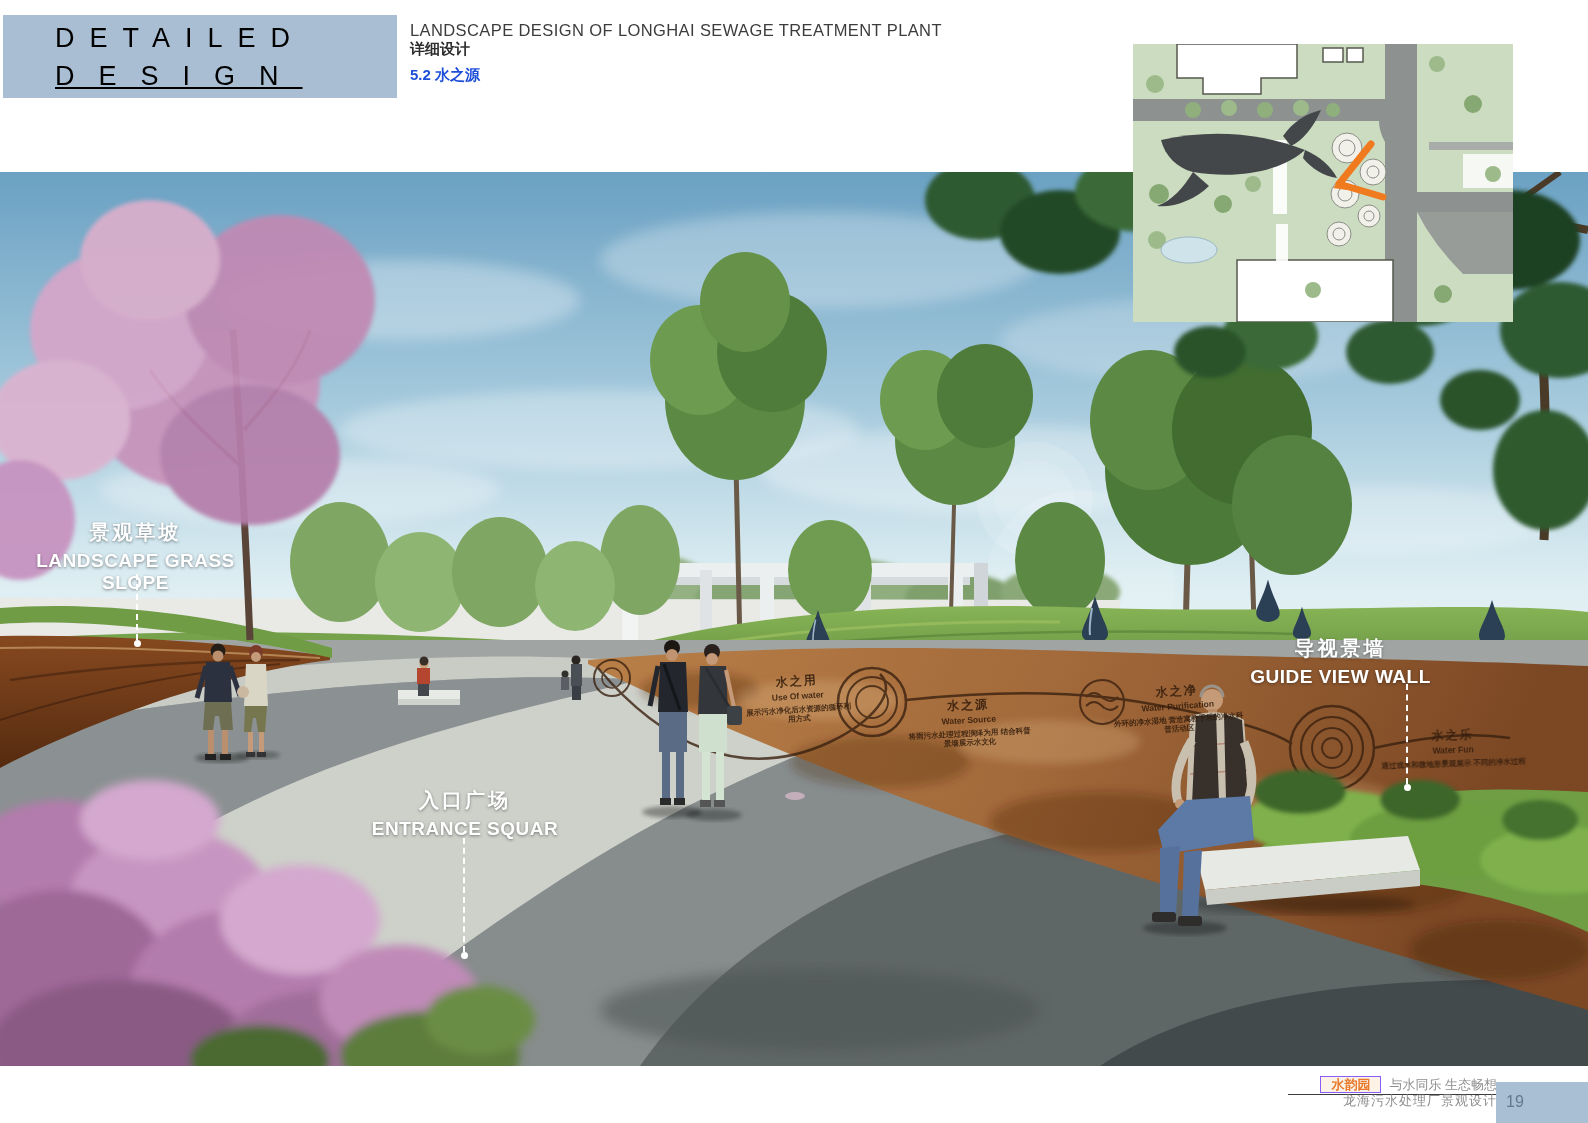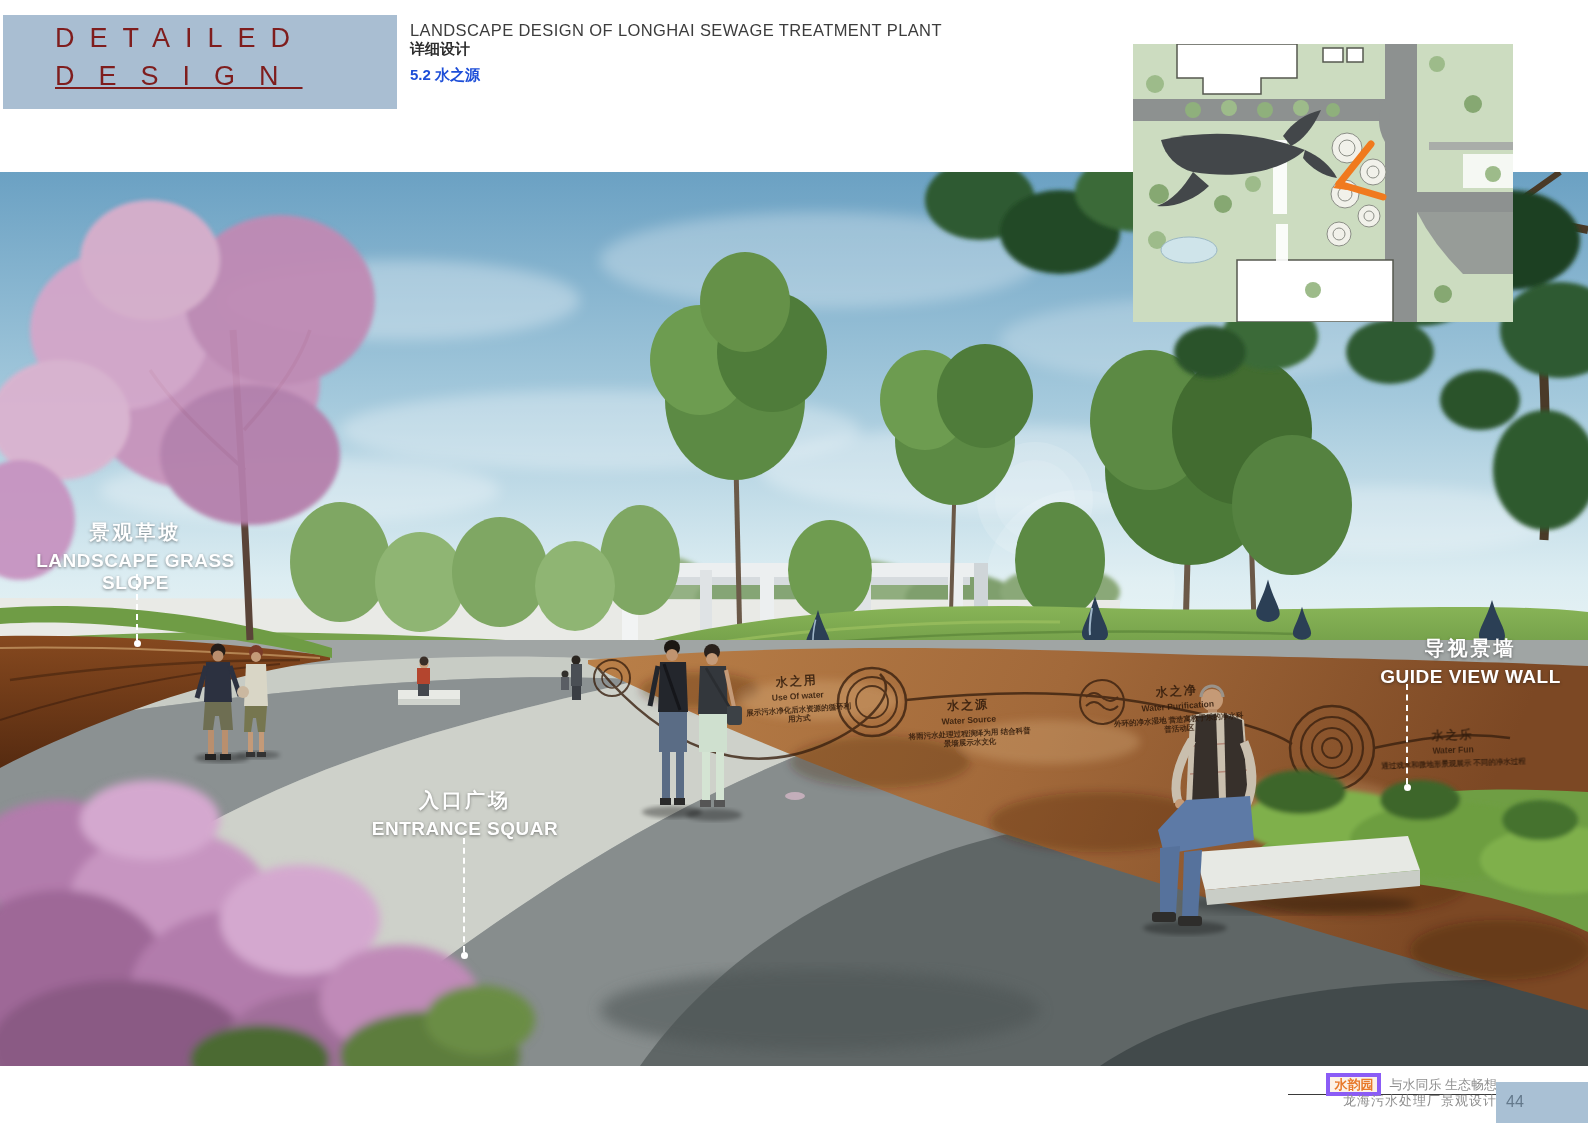--- a/index.html
+++ b/index.html
@@ -1,21 +1,21 @@
 <!DOCTYPE html>
 <html><head>
 <meta charset="utf-8">
 <style>
   html,body{margin:0;padding:0;background:#ffffff;}
   .page{position:relative;width:1588px;height:1123px;background:#fff;overflow:hidden;
         font-family:"Liberation Sans",sans-serif;}
 
   
-  .hdr-box{position:absolute;left:3px;top:15px;width:394px;height:94px;background:#a9bed2;
-           color:#7f1d1d;z-index:6;}
+  .hdr-box{position:absolute;left:3px;top:15px;width:394px;height:83px;background:#a9bed2;
+           color:#000000;z-index:6;}
   .hdr-box .l1{position:absolute;left:52px;top:8px;font-size:27px;font-weight:400;letter-spacing:15px;}
   .hdr-box .l2{position:absolute;left:52px;top:46px;font-size:27px;font-weight:400;letter-spacing:24px;text-decoration:underline;}
   .title-block{position:absolute;left:410px;top:21px;z-index:6;color:#3d3d3d;}
   .title-en{font-size:16.5px;letter-spacing:.4px;color:#3c3c3c;}
   .title-cn{font-size:15px;font-weight:700;color:#2e2e2e;margin-top:0;}
   .title-sec{font-size:15px;font-weight:700;color:#1d4ed8;margin-top:7px;}
 
   
   svg.render{position:absolute;left:0;top:0;z-index:1;}
 
@@ -23,41 +23,41 @@
         text-shadow:0 1px 3px rgba(30,30,30,.5);}
   .anno .cn{font-size:20px;font-weight:700;letter-spacing:3px;}
   .anno .en{font-size:19px;font-weight:700;letter-spacing:.5px;margin-top:4px;}
   .leader{position:absolute;z-index:8;width:0;border-left:2px dashed #fff;}
   .leader::after{content:"";position:absolute;left:-4px;bottom:-7px;width:7px;height:7px;
                  background:#fff;border-radius:50%;}
   .anno-grass{left:28px;top:519px;width:215px;}
   .leader-grass{left:136px;top:574px;height:66px;}
   .anno-entrance{left:355px;top:787px;width:220px;}
   .leader-entrance{left:463px;top:838px;height:114px;}
-  .anno-guide{left:1358px;top:635px;width:225px;}
+  .anno-guide{left:1228px;top:635px;width:225px;}
   .leader-guide{left:1406px;top:684px;height:100px;}
 
   .wtx{position:absolute;z-index:4;color:#2f1a0b;opacity:.85;text-align:center;line-height:1.3;}
   .wtx .cn{font-size:12px;font-weight:700;letter-spacing:2px;}
   .wtx .en{font-size:8.5px;font-weight:700;margin-top:1px;}
   .wtx .desc{font-size:7.5px;font-weight:600;margin-top:3px;}
   .wtx1{left:742px;top:674px;width:112px;transform:rotate(-4deg);}
   .wtx2{left:905px;top:698px;width:128px;transform:rotate(-3deg);}
   .wtx3{left:1112px;top:684px;width:132px;transform:rotate(-4deg);}
   .wtx4{left:1378px;top:728px;width:150px;transform:rotate(-2deg);}
 
   
   .map-inset{position:absolute;left:1133px;top:44px;width:380px;height:278px;z-index:7;}
 
   
   .foot-rule{position:absolute;left:1288px;top:1094px;width:209px;border-top:1.5px solid #3a3a3a;z-index:6;}
   .foot-l1{position:absolute;right:91px;top:1076px;z-index:6;font-size:13px;color:#8e8e8e;
            white-space:nowrap;text-align:right;}
-  .foot-l1 .brand{color:#e8792a;font-weight:700;border:4px solid #8b5cf6;background:#fcf2e6;
-                  padding:0 4px;margin-right:8px;}
+  .foot-l1 .brand{color:#e8792a;font-weight:700;border:1px solid #8b5cf6;background:#fcf2e6;
+                  padding:0 10px;margin-right:8px;}
   .foot-l2{position:absolute;right:91px;top:1092px;z-index:6;font-size:13px;color:#8e8e8e;
            letter-spacing:1px;white-space:nowrap;}
   .page-box{position:absolute;left:1496px;top:1082px;width:92px;height:41px;background:#a9c0d4;z-index:6;}
   .page-num{position:absolute;left:10px;top:11px;font-size:16px;color:#64798c;}
 </style>
 </head>
 <body>
 
 <div class="page">
 
@@ -520,16 +520,16 @@
       <path d="M210,133 L200,144 L214,146 Z" fill="#f07a1e" stroke="none"></path>
     </g>
   </svg>
 
   <div class="foot-rule"></div>
   <div class="foot-l1">
     <span class="brand">水韵园</span><span>与水同乐 生态畅想</span>
   </div>
   <div class="foot-l2">龙海污水处理厂景观设计</div>
   <div class="page-box">
-    <div class="page-num">44</div>
+    <div class="page-num">19</div>
   </div>
 
 </div>
 
 </body></html>

